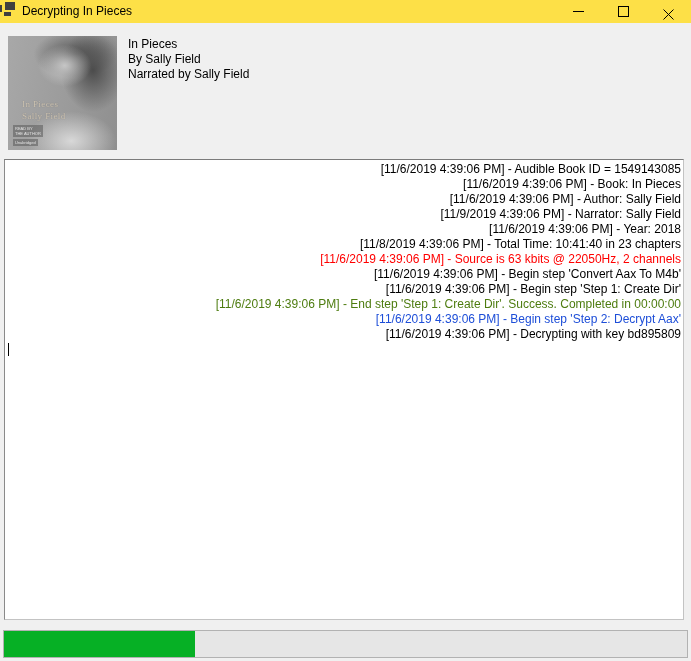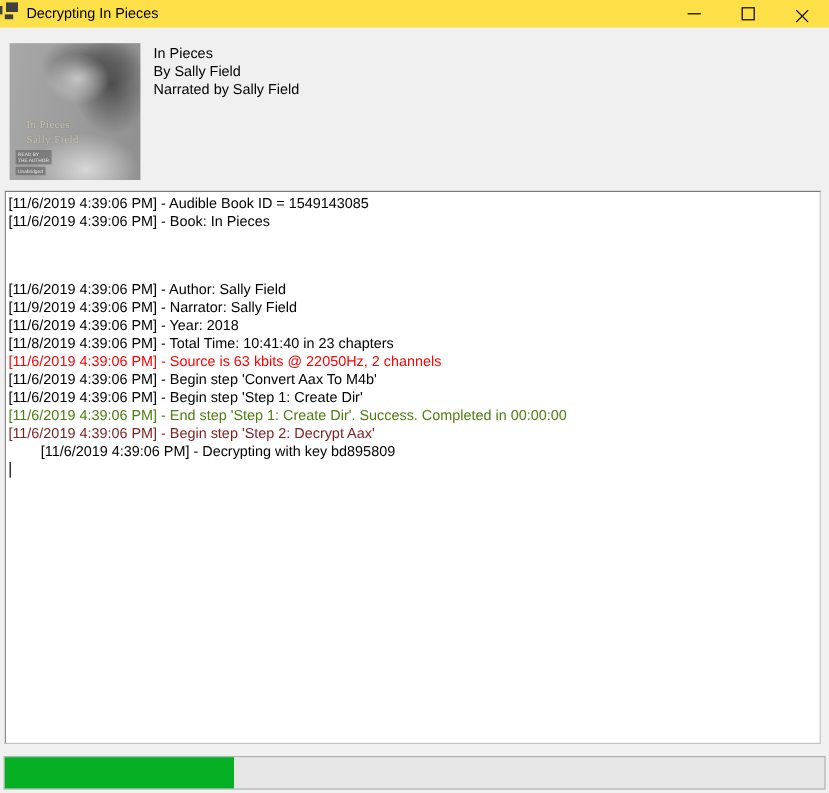--- a/index.html
+++ b/index.html
@@ -86,21 +86,21 @@
     border-top: 1px solid #7b7b7b;
     border-left: 1px solid #8a8a8a;
     border-right: 1px solid #c3c3c3;
     border-bottom: 1px solid #c3c3c3;
     padding: 2px 2px 0 2px;
     overflow: hidden;
     cursor: text;
   }
   .log-line {
     font-size: 12px; line-height: 15px;
-    white-space: pre; color: #000000;
+    white-space: pre; color: #000000; text-align: right;
   }
   .caret {
     width: 1px; height: 13px; margin-top: 1px; margin-left: 1px;
     background: #000000;
   }
 
   
   .progress {
     position: absolute; left: 3px; top: 630px;
     width: 685px; height: 28px;
@@ -157,29 +157,29 @@
 
   <div class="bookinfo">
     <div>In Pieces</div>
     <div>By Sally Field</div>
     <div>Narrated by Sally Field</div>
   </div>
 
   <div class="logbox">
     <div class="log-line" style="color: rgb(0, 0, 0);">[11/6/2019 4:39:06 PM] - Audible Book ID = 1549143085</div>
       <div class="log-line" style="color: rgb(0, 0, 0);">[11/6/2019 4:39:06 PM] - Book: In Pieces</div>
-      <div class="log-line" style="color: rgb(0, 0, 0); margin-top: 42px;">[11/6/2019 4:39:06 PM] - Author: Sally Field</div>
+      <div class="log-line" style="color: rgb(0, 0, 0);">[11/6/2019 4:39:06 PM] - Author: Sally Field</div>
       <div class="log-line" style="color: rgb(0, 0, 0);">[11/9/2019 4:39:06 PM] - Narrator: Sally Field</div>
       <div class="log-line" style="color: rgb(0, 0, 0);">[11/6/2019 4:39:06 PM] - Year: 2018</div>
       <div class="log-line" style="color: rgb(0, 0, 0);">[11/8/2019 4:39:06 PM] - Total Time: 10:41:40 in 23 chapters</div>
       <div class="log-line" style="color: rgb(255, 0, 0);">[11/6/2019 4:39:06 PM] - Source is 63 kbits @ 22050Hz, 2 channels</div>
       <div class="log-line" style="color: rgb(0, 0, 0);">[11/6/2019 4:39:06 PM] - Begin step 'Convert Aax To M4b'</div>
       <div class="log-line" style="color: rgb(0, 0, 0);">[11/6/2019 4:39:06 PM] - Begin step 'Step 1: Create Dir'</div>
       <div class="log-line" style="color: #4d7c0f;">[11/6/2019 4:39:06 PM] - End step 'Step 1: Create Dir'. Success. Completed in 00:00:00</div>
-      <div class="log-line" style="color: #7f1d1d;">[11/6/2019 4:39:06 PM] - Begin step 'Step 2: Decrypt Aax'</div>
+      <div class="log-line" style="color: #1d4ed8;">[11/6/2019 4:39:06 PM] - Begin step 'Step 2: Decrypt Aax'</div>
       <div class="log-line" style="color: rgb(0, 0, 0); padding-left: 27px;">[11/6/2019 4:39:06 PM] - Decrypting with key bd895809</div>
       <div class="caret"></div>
   </div>
 
   <div class="progress">
     <div class="progress-fill" style="width: 28%; background: rgb(6, 176, 37);"></div>
   </div>
 
 </div>
 

